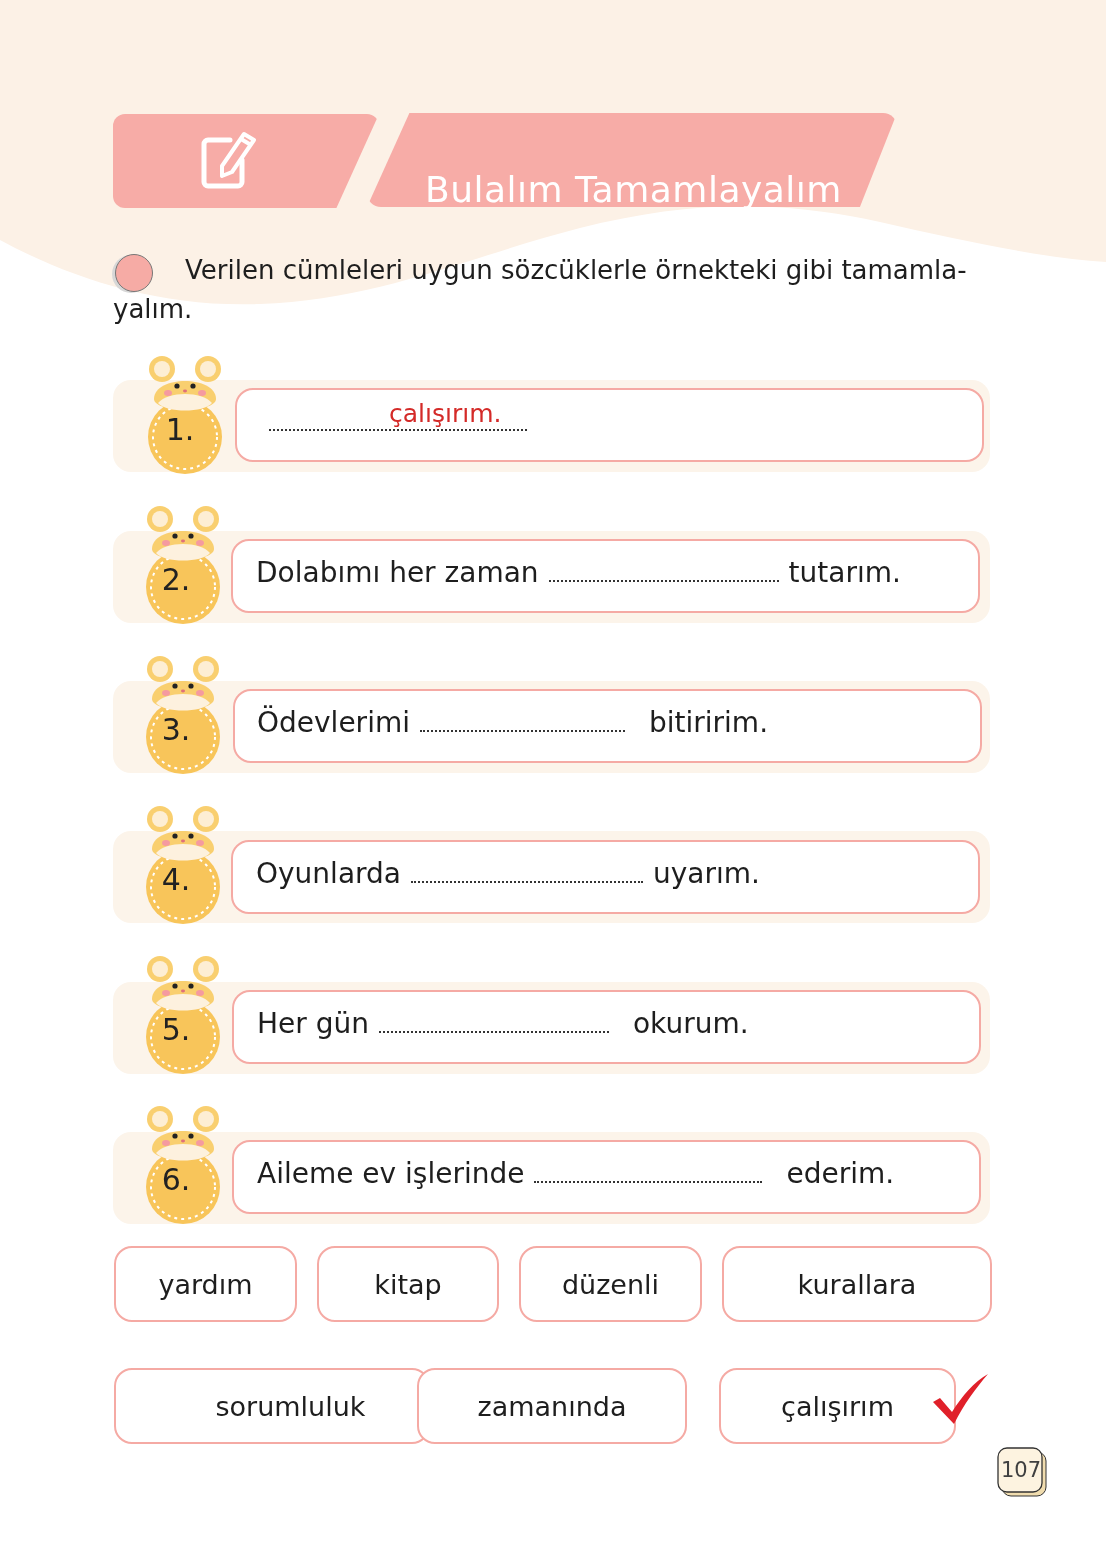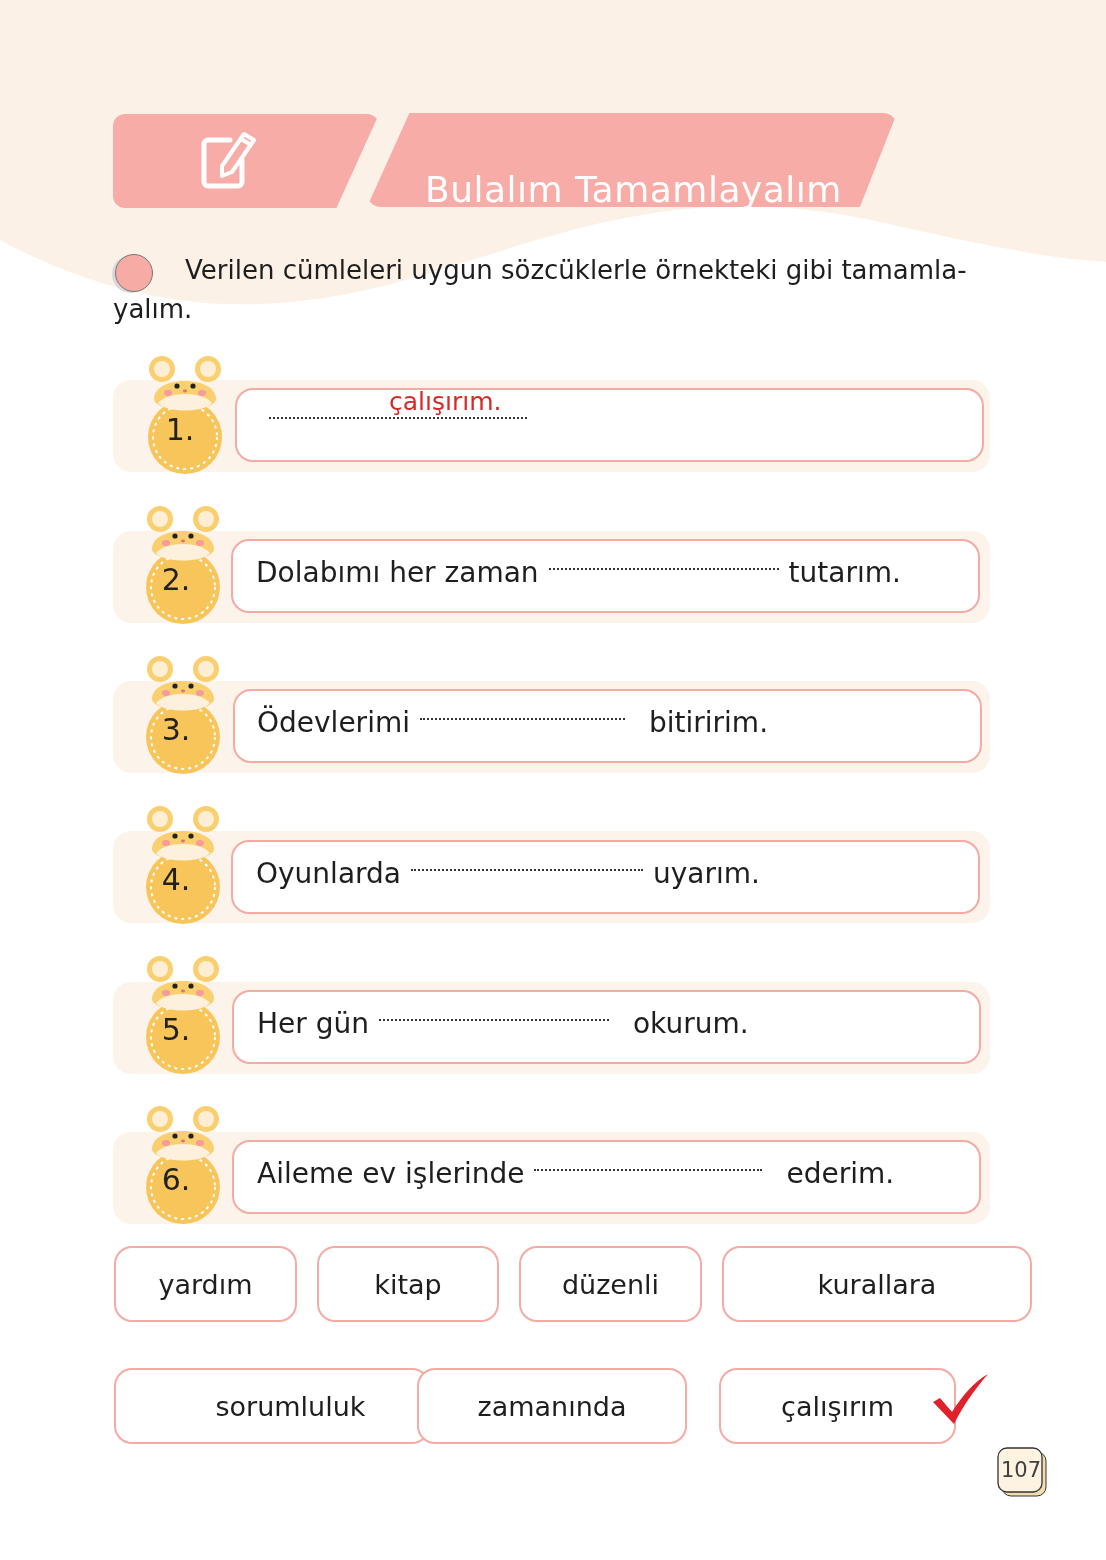--- a/index.html
+++ b/index.html
@@ -45,21 +45,21 @@
   }
   .row-box {
     position:absolute; height:74px; background:#ffffff;
     border:2px solid #f5aaa4; border-radius:18px; box-sizing:border-box;
   }
   .row-text {
     position:absolute; font-size:28px; white-space:nowrap;
   }
   .dots {
     display:inline-block; border-bottom:2px dotted #333; height:0;
-    vertical-align:baseline; margin:0 10px 12px 10px; position:relative;
+    vertical-align:baseline; margin:0 10px 0 10px; position:relative;
   }
   .answer {
     position:absolute; color:#d42a28; font-size:25px; top:-30px; left:120px; white-space:nowrap;
   }
   .badge { position:absolute; width:90px; height:120px; }
   .badge-num {
     position:absolute; left:0; top:66px; width:74px; text-align:center;
     font-size:30px; color:#222;
   }
 
@@ -182,21 +182,21 @@
 
 <div class="word" style="left:114px; top:1246px; width:183px;">
     <span>yardım</span>
   </div>
 <div class="word" style="left:317px; top:1246px; width:182px;">
     <span>kitap</span>
   </div>
 <div class="word" style="left:519px; top:1246px; width:183px;">
     <span>düzenli</span>
   </div>
-<div class="word" style="left:722px; top:1246px; width:310px;">
+<div class="word" style="left:722px; top:1246px; width:270px;">
     <span>kurallara</span>
   </div>
 
 <div class="word" style="left:114px; top:1368px; width:316px;padding-left:37px;">
     <span>sorumluluk</span>
   </div>
 <div class="word" style="left:417px; top:1368px; width:270px;">
     <span>zamanında</span>
   </div>
 <div class="word" style="left:719px; top:1368px; width:237px;">

